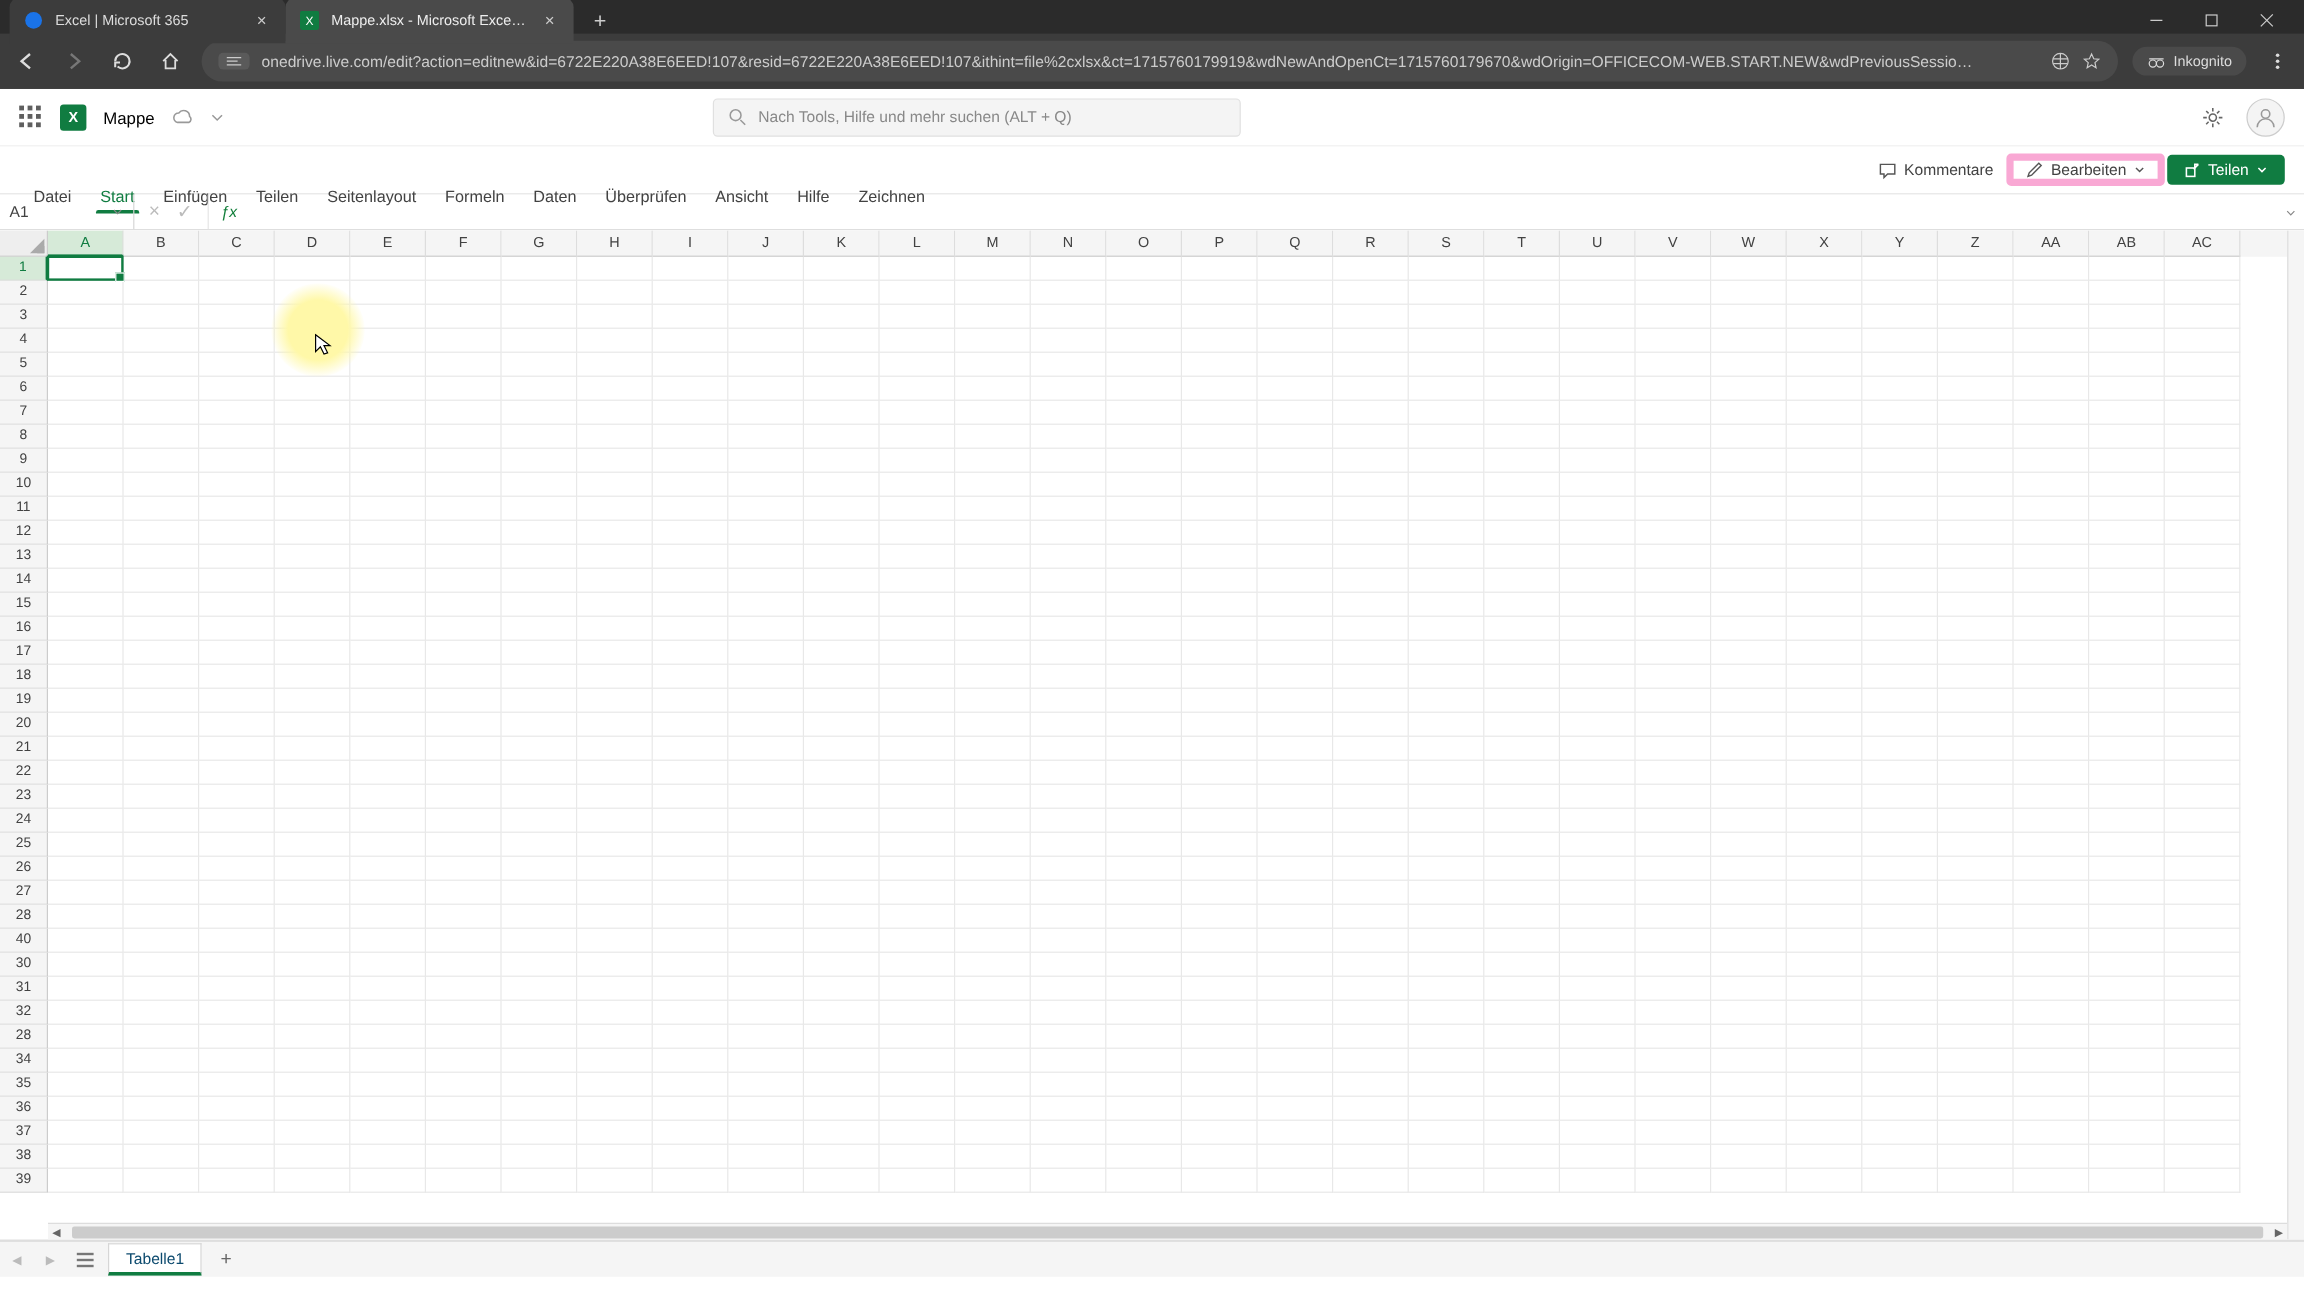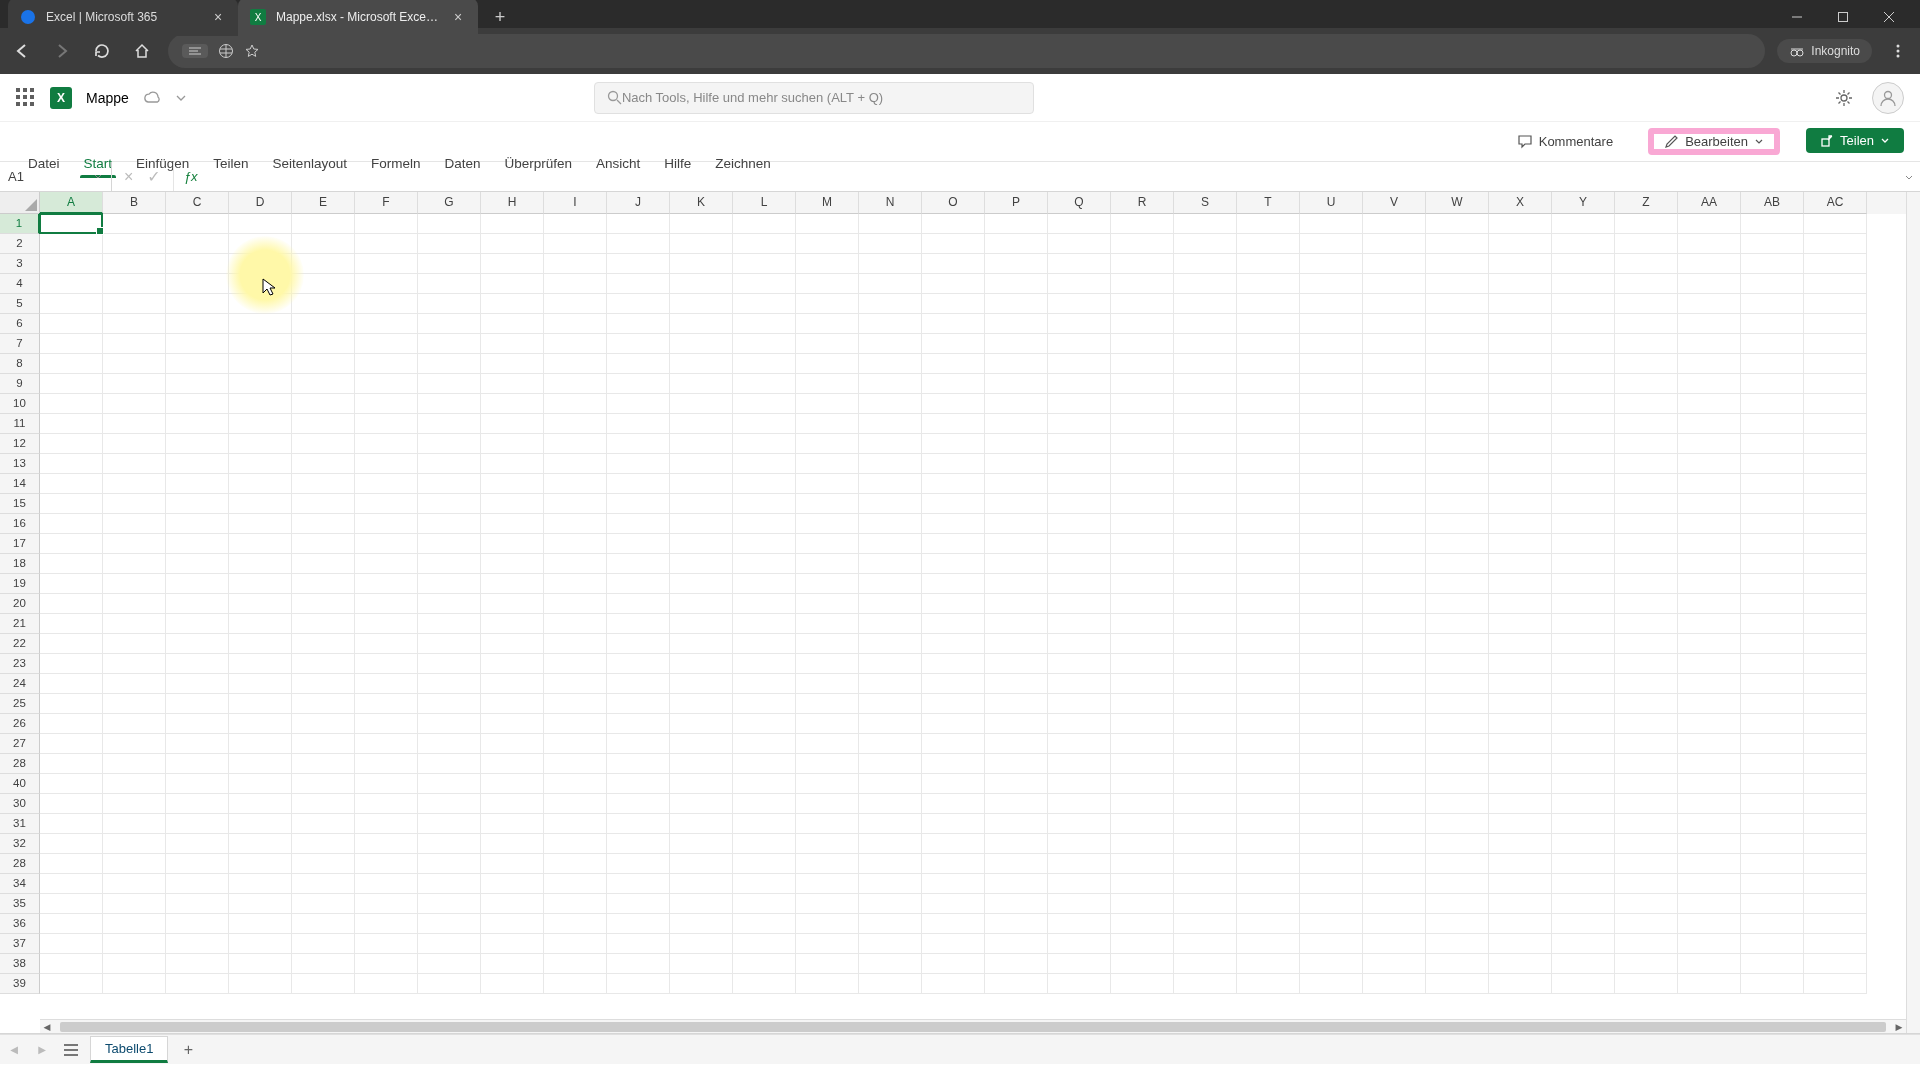--- a/index.html
+++ b/index.html
@@ -25,31 +25,31 @@
 .url-text { flex:1; white-space:nowrap; overflow:hidden; text-overflow:ellipsis; }
 .incog-badge { display:flex; align-items:center; gap:6px; background:#4a4a4a; border-radius:16px; padding:4px 12px; color:#ddd; font-size:12px; }
 
 
 .app-header { height:48px; display:flex; align-items:center; padding:0 16px; gap:14px; border-bottom:1px solid #f0f0f0; }
 .waffle { width:20px; height:20px; display:grid; grid-template-columns:repeat(3,4px); grid-template-rows:repeat(3,4px); gap:3px; }
 .waffle span { background:#5f5f5f; width:4px; height:4px; }
 .excel-logo { width:22px; height:22px; background:#107c41; border-radius:3px; display:flex; align-items:center; justify-content:center; color:#fff; font-size:12px; font-weight:bold; }
 .doc-title { font-size:14px; color:#000000; }
 .cloud-icon, .chevron-down { color:#888; }
-.search-box { margin:0 auto; width:440px; height:32px; background:#f4f4f4; border:1px solid #e0e0e0; border-radius:4px; display:flex; align-items:center; padding:0 12px; color:#888; font-size:13px; }
+.search-box { margin:0 auto; width:440px; height:32px; background:#f4f4f4; border:1px solid #e0e0e0; border-radius:4px; display:flex; align-items:center; padding:0 12px; gap:10px; color:#888; font-size:13px; }
 .header-right { margin-left:auto; display:flex; align-items:center; gap:18px; }
 .header-right .ico { color:#666; }
 .avatar { width:32px; height:32px; border-radius:50%; border:1px solid #ccc; background:#f4f4f4; display:flex; align-items:center; justify-content:center; }
 
 
 .ribbon-row { height:40px; display:flex; align-items:center; padding:0 16px; border-bottom:1px solid #e5e5e5; gap:0; }
 .ribbon-tab { padding:6px 12px; font-size:13.5px; color:#424242; cursor:pointer; position:relative;margin-top:44px; }
 .ribbon-tab.selected { color:#107c41; }
 .ribbon-tab.selected::after { content:""; position:absolute; left:8px; right:8px; bottom:-1px; height:3px; background:#107c41; border-radius:2px 2px 0 0; }
-.ribbon-right { margin-left:auto; display:flex; align-items:flex-start; gap:26px; }
+.ribbon-right { margin-left:auto; display:flex; align-items:center; gap:2px; }
 .comments-btn, .edit-btn { display:flex; align-items:center; gap:6px; font-size:13px; color:#424242; padding:4px 8px; border:1px solid transparent; }
 .edit-btn { border:6px solid #f9a8d4; border-radius:4px; padding:0 10px; }
 .share-btn { background:#107c41; color:#fff; font-size:13px; padding:5px 14px; border-radius:4px; display:flex; align-items:center; gap:6px; }
 
 
 .formula-bar { height:30px; display:flex; align-items:stretch; border-bottom:1px solid #d6d6d6; position:relative; }
 .name-box { width:112px; border-right:1px solid #d6d6d6; display:flex; align-items:center; padding:0 8px; font-size:13px; color:#424242; justify-content:space-between; }
 .fb-btns { display:flex; align-items:center; gap:14px; padding:0 12px; border-right:1px solid #e5e5e5; color:#bbb; }
 .fx { font-style:italic; font-size:13px; color:#15803d; padding:0 10px; display:flex; align-items:center; }
 .formula-input { flex:1; display:flex; align-items:center; padding:0 6px; font-size:13px; color:#333; }
@@ -155,20 +155,21 @@
         </svg>
       </div>
     <div class="url-field">
       <span class="pill">
         <svg width="14" height="10">
             <line x1="1" y1="2" x2="13" y2="2" stroke="#ccc"></line>
             <line x1="1" y1="5" x2="10" y2="5" stroke="#ccc"></line>
             <line x1="1" y1="8" x2="13" y2="8" stroke="#ccc"></line>
           </svg>
       </span>
+      <span class="url-text">onedrive.live.com/edit?action=editnew&amp;id=6722E220A38E6EED!107&amp;resid=6722E220A38E6EED!107&amp;ithint=file%2cxlsx&amp;ct=1715760179919&amp;wdNewAndOpenCt=1715760179670&amp;wdOrigin=OFFICECOM-WEB.START.NEW&amp;wdPreviousSessio…</span>
       <span>
           <svg width="16" height="16">
             <circle cx="8" cy="8" r="6.5" fill="none" stroke="#ccc"></circle>
             <path d="M8 1.5v13M2 6h12M2 10h12" stroke="#ccc" fill="none"></path>
           </svg>
         </span>
       <span>
           <svg width="16" height="16">
             <path d="M8 2l1.8 4 4.2.4-3.2 2.8.9 4.2L8 11.2 4.3 13.4l.9-4.2L2 6.4l4.2-.4z" fill="none" stroke="#ccc"></path>
           </svg>

